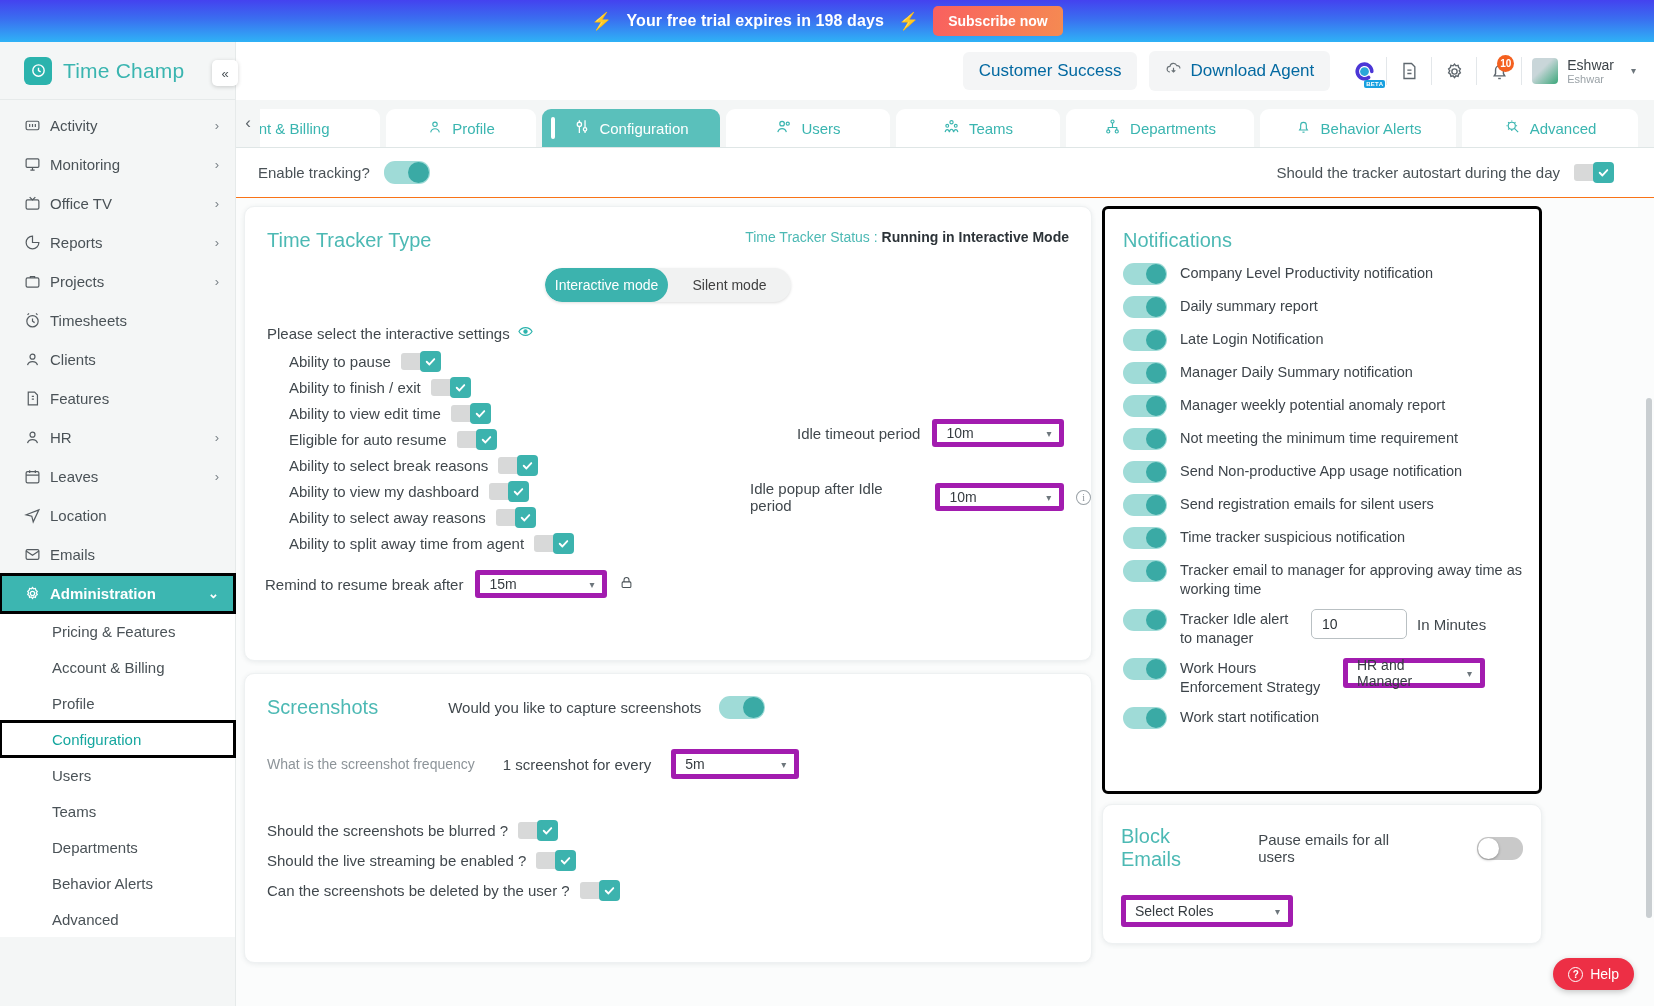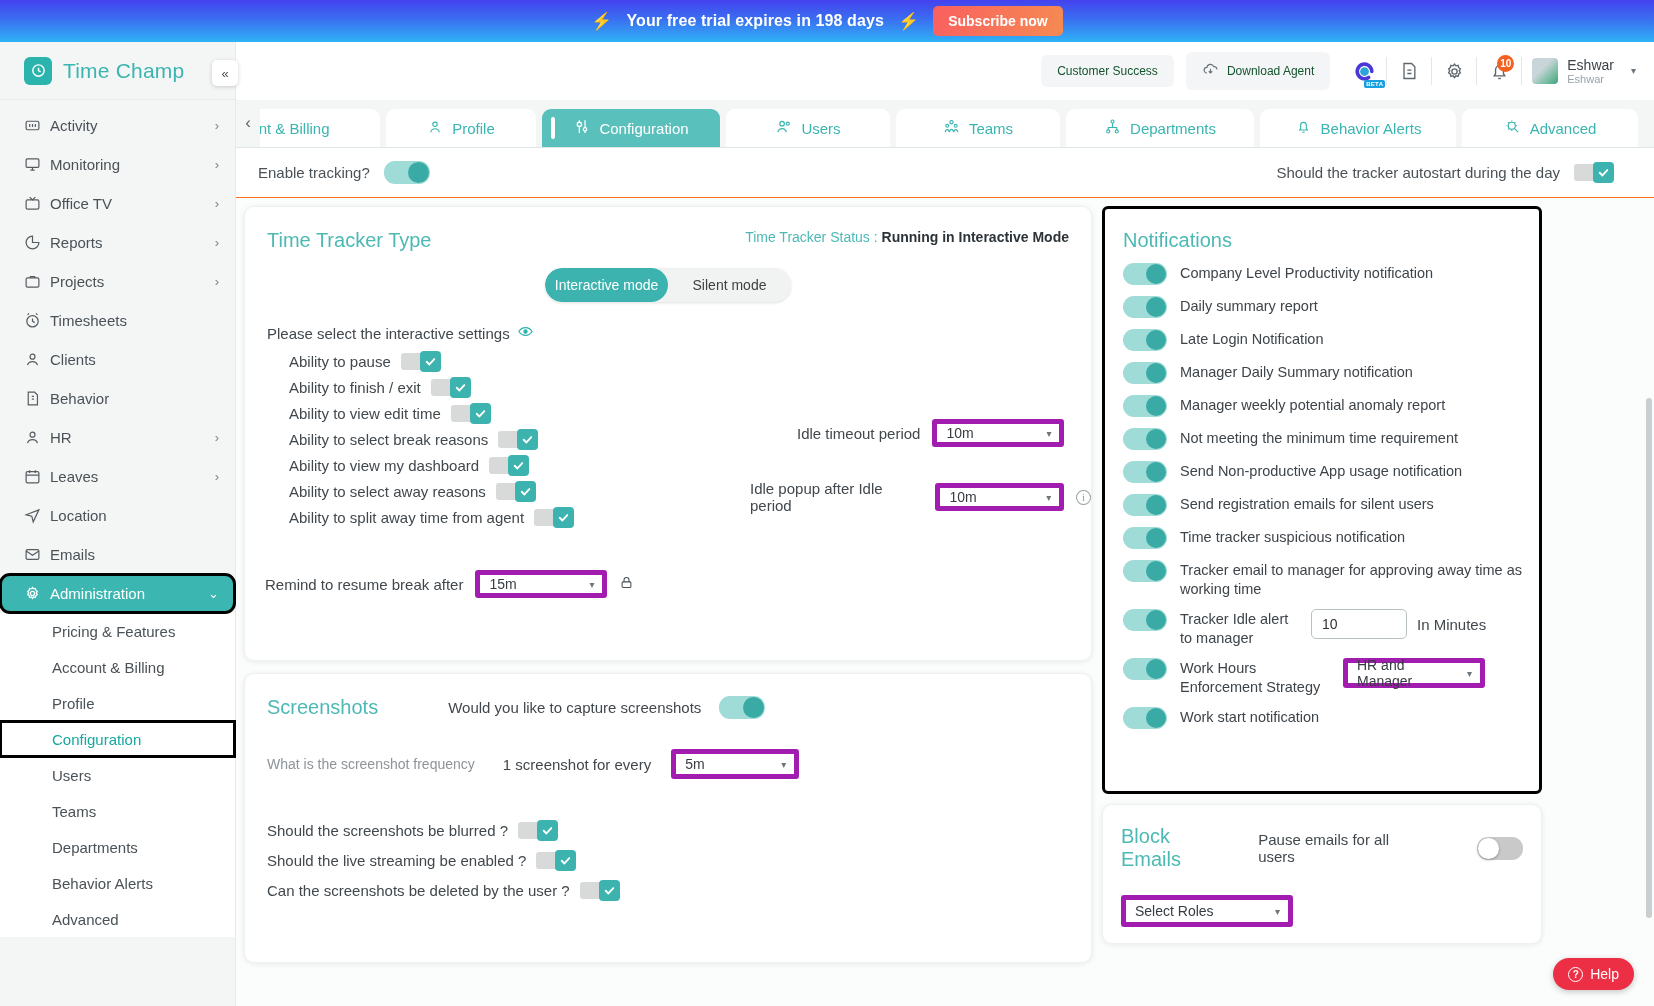--- a/index.html
+++ b/index.html
@@ -43,22 +43,22 @@
 
   .nav { padding-top: 6px; }
   .nav-item {
     display: flex; align-items: center; height: 39px; padding: 0 16px 0 24px;
     color: #4a5257; font-size: 15px; cursor: pointer; position: relative;
   }
   .nav-item .ic { width: 26px; display: flex; align-items: center; color: #555c61; }
   .nav-item .lbl { flex: 1; }
   .nav-item .chev { color: #7b8388; font-size: 13px; }
   .nav-item.active {
-    background: #3cb6b1; color: #fff; font-weight: normal;
-    outline: 3px solid #000; outline-offset: -2px; border-radius: 10px;
+    background: #3cb6b1; color: #fff; font-weight: bold;
+    outline: 3px solid #000; outline-offset: -2px;
   }
   .nav-item.active .ic, .nav-item.active .chev { color: #fff; }
 
   .subnav-item {
     display: flex; align-items: center; height: 36px; padding-left: 52px;
     color: #4a5257; font-size: 15px; cursor: pointer; background: #fff;
   }
   .subnav-item.selected {
     color: #16a79f; outline: 3px solid #000; outline-offset: -2px;
   }
@@ -71,22 +71,22 @@
     color: #4a5257; font-size: 13px; cursor: pointer; z-index: 25;
   }
 
   
   .header {
     position: absolute; left: 236px; top: 42px; width: 1418px; height: 58px;
     background: #fff; display: flex; align-items: center; justify-content: flex-end;
     padding-right: 18px; gap: 0; z-index: 18;
   }
   .pill-btn {
-    background: #f4f5f6; border: none; border-radius: 6px; color: #14532d;
-    font-size: 12px; padding: 9px 16px; margin-right: 12px; cursor: pointer;
+    background: #f4f5f6; border: none; border-radius: 6px; color: #0369a1;
+    font-size: 17px; padding: 9px 16px; margin-right: 12px; cursor: pointer;
     display: flex; align-items: center; gap: 8px;
     font-family: "Liberation Sans", sans-serif;
   }
   .hdr-icon {
     width: 44px; height: 40px; display: flex; align-items: center;
     justify-content: center; cursor: pointer; position: relative; color: #5d666d;
   }
   .divider-v { width: 1px; height: 28px; background: #e3e7ea; }
   .badge {
     position: absolute; top: 4px; right: 7px; min-width: 17px; height: 17px;
@@ -341,21 +341,21 @@
         <span class="lbl">Clients</span>
         <span class="chev"></span>
       </div>
       <div class="nav-item">
         <span class="ic">
             <svg viewBox="0 0 24 24" width="17" height="17" fill="none" stroke="currentColor" stroke-width="1.7">
               <path d="M6 3h9l4 4v14H6z"></path>
               <path d="M11 9h3M11 13h3"></path>
             </svg>
           </span>
-        <span class="lbl">Behavior</span>
+        <span class="lbl">Features</span>
         <span class="chev"></span>
       </div>
       <div class="nav-item">
         <span class="ic">
             <svg viewBox="0 0 24 24" width="17" height="17" fill="none" stroke="currentColor" stroke-width="1.7">
               <circle cx="12" cy="8" r="3.5"></circle>
               <path d="M5 20c1-4 4-5 7-5s6 1 7 5"></path>
             </svg>
           </span>
         <span class="lbl">HR</span>
@@ -602,20 +602,31 @@
             <span class="sw-check">
                 <span class="track"></span>
                 <span class="knob">
                   <svg viewBox="0 0 24 24" fill="none" stroke="#fff" stroke-width="3.4" stroke-linecap="round" stroke-linejoin="round">
                     <path d="M5 12.5l5 5 9-10"></path>
                   </svg>
                 </span>
               </span>
           </div>
           <div class="opt-row">
+            <span class="opt-lbl">Eligible for auto resume</span>
+            <span class="sw-check">
+                <span class="track"></span>
+                <span class="knob">
+                  <svg viewBox="0 0 24 24" fill="none" stroke="#fff" stroke-width="3.4" stroke-linecap="round" stroke-linejoin="round">
+                    <path d="M5 12.5l5 5 9-10"></path>
+                  </svg>
+                </span>
+              </span>
+          </div>
+          <div class="opt-row">
             <span class="opt-lbl">Ability to select break reasons</span>
             <span class="sw-check">
                 <span class="track"></span>
                 <span class="knob">
                   <svg viewBox="0 0 24 24" fill="none" stroke="#fff" stroke-width="3.4" stroke-linecap="round" stroke-linejoin="round">
                     <path d="M5 12.5l5 5 9-10"></path>
                   </svg>
                 </span>
               </span>
           </div>

